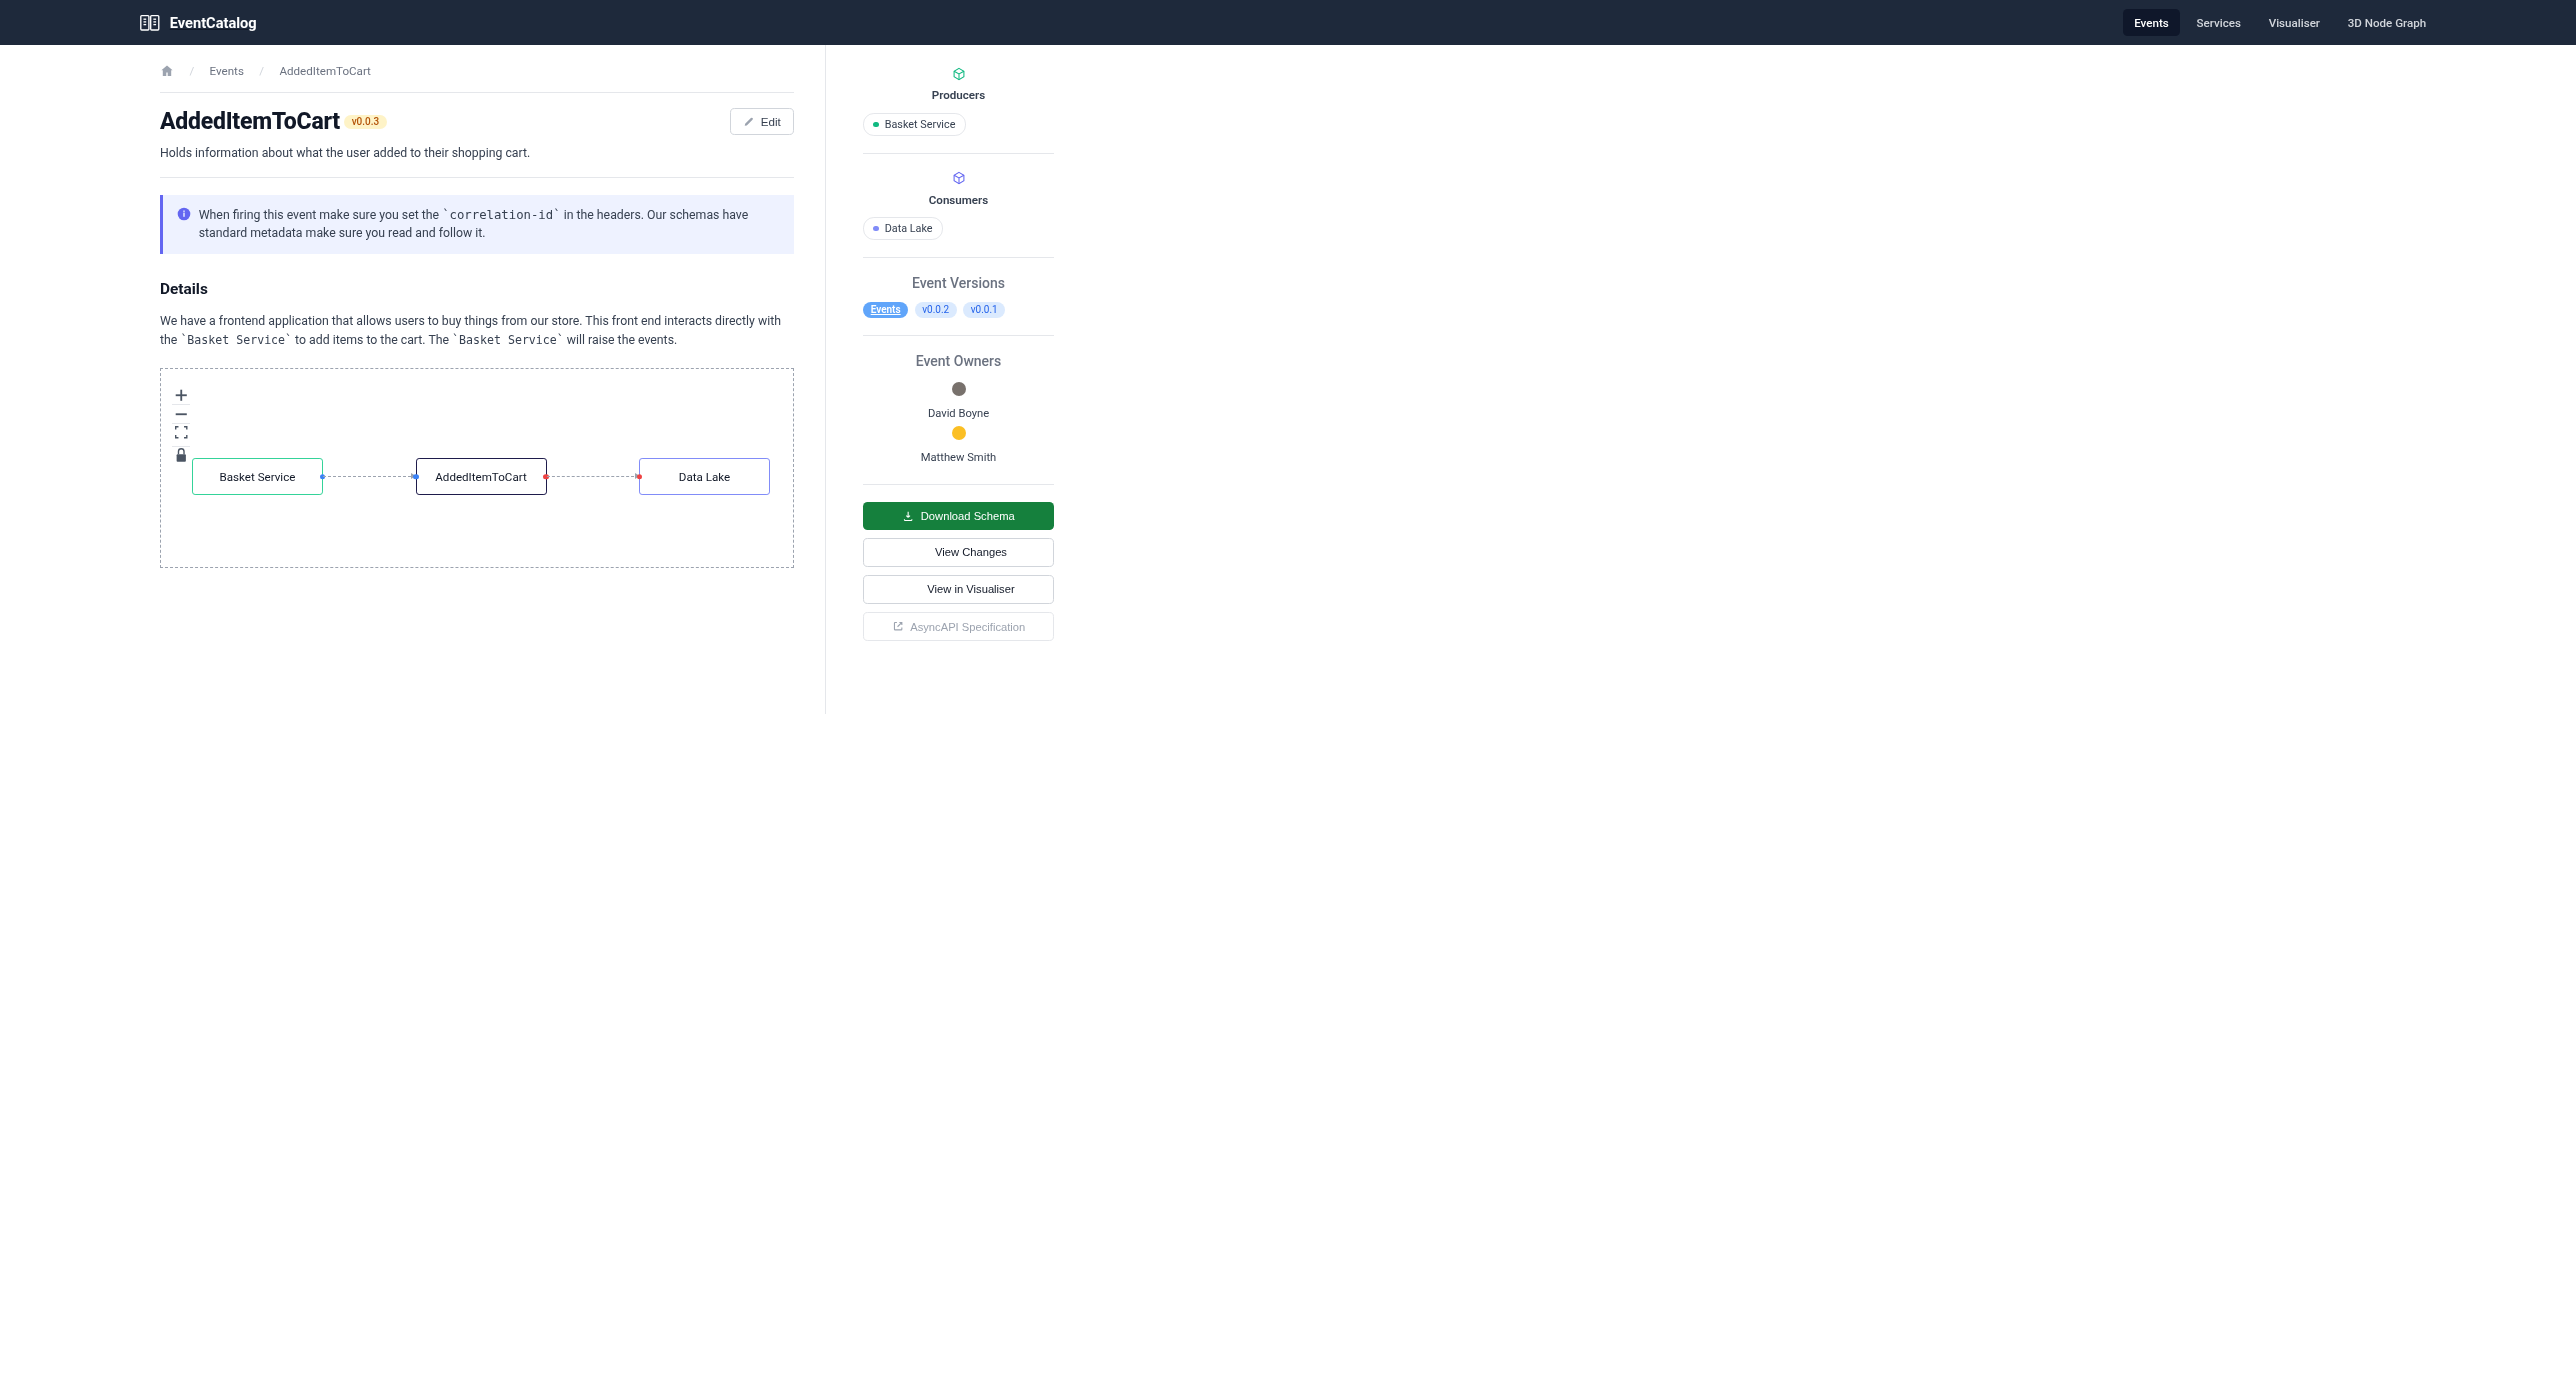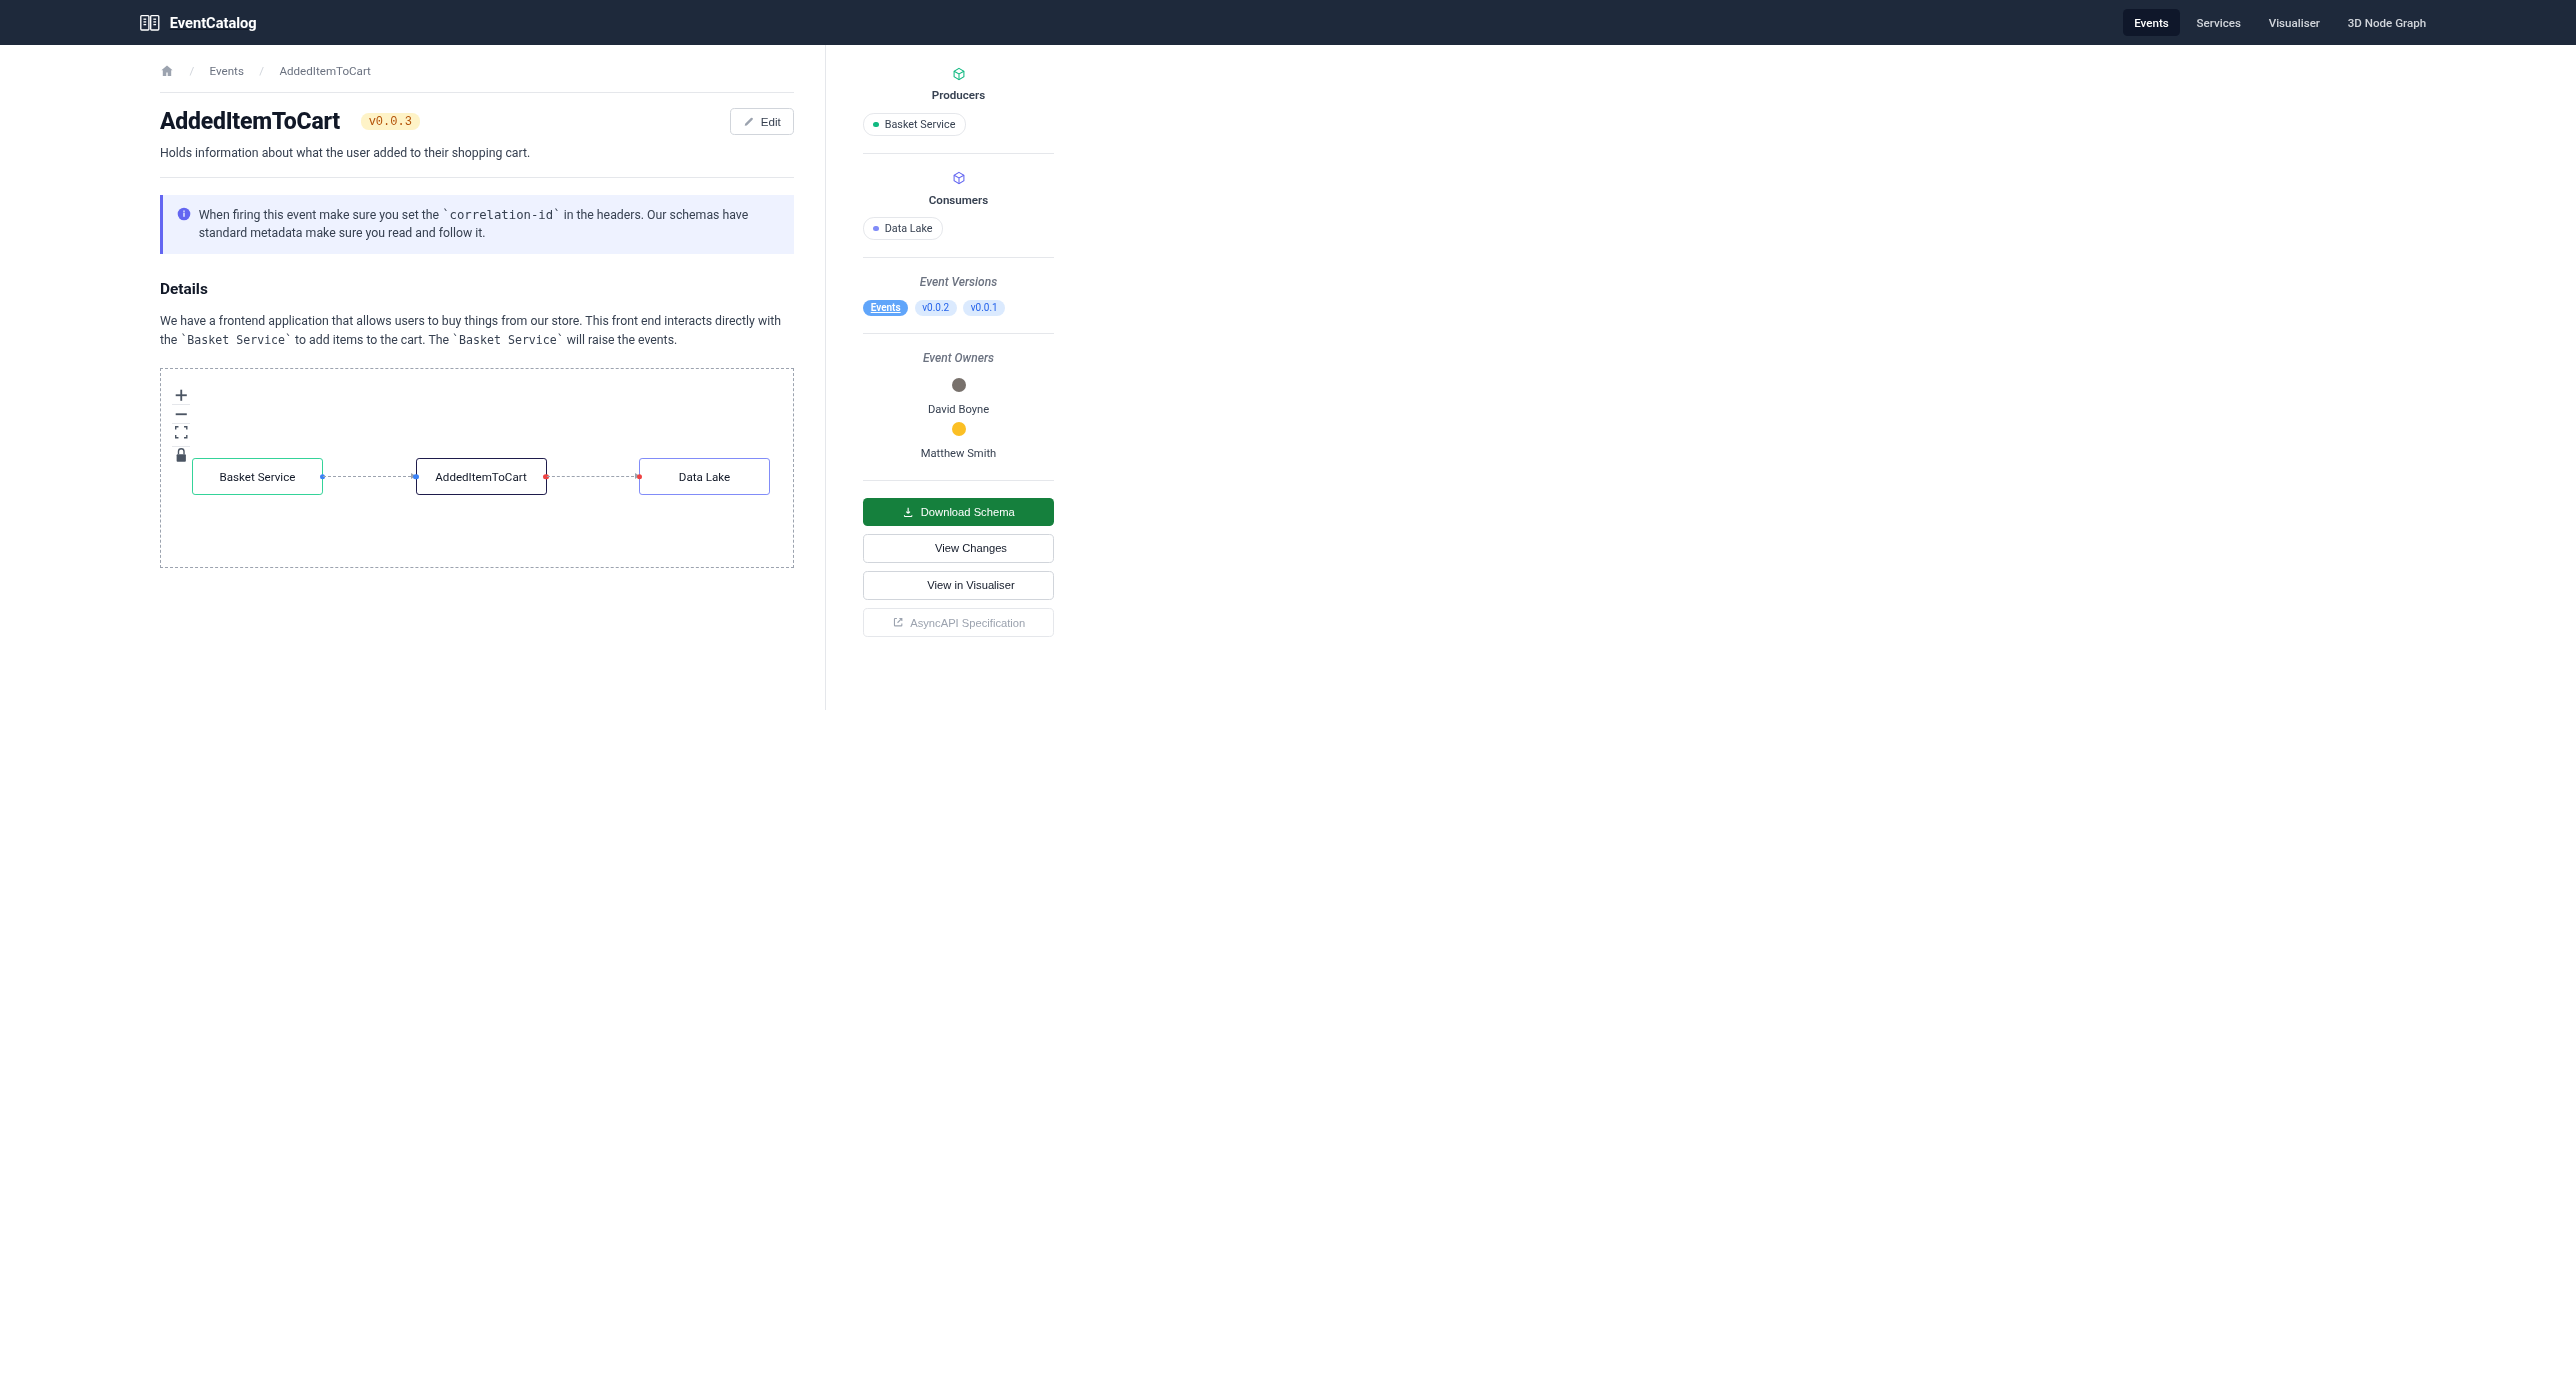--- a/index.html
+++ b/index.html
@@ -73,26 +73,25 @@
   margin-top: 15.4px;
 }
 .title-row h1 {
   font-size: 23px;
   font-weight: 800;
   letter-spacing: -0.01em;
 }
 .version-badge {
   background: #fef3c7;
   color: #b45309;
-  font-size: 12px;
+  font-size: 10px;
   font-weight: 500;
   padding: 1.5px 7.7px;
   border-radius: 7.7px;
-  margin-left: 21px;
-  font-family: Liberation Mono, monospace;
+  margin-left: 4px;
 }
 .edit-btn {
   margin-left: auto;
   display: flex;
   align-items: center;
   gap: 6.2px;
   border: 0.8px solid #d1d5db;
   background: #fff;
   color: #374151;
   padding: 6.2px 12.3px;
@@ -213,21 +212,21 @@
 .side-heading {
   display: flex;
   align-items: center;
   gap: 7.7px;
   font-weight: 600;
   font-size: 11.6px;
   color: #374151;
   margin-bottom: 10.8px;
   flex-direction: column;
 }
-.side-heading.plain { font-weight: 500; color: #6b7280; font-size: 12px; font-style: italic; }
+.side-heading.plain { font-weight: 500; color: #6b7280; font-size: 14px; }
 .side-heading svg { width: 14px; height: 14px; }
 .chip {
   display: inline-flex;
   align-items: center;
   gap: 6.2px;
   border: 0.8px solid #e5e7eb;
   border-radius: 10.8px;
   padding: 3.9px 9.2px;
   font-size: 10.8px;
   color: #374151;

